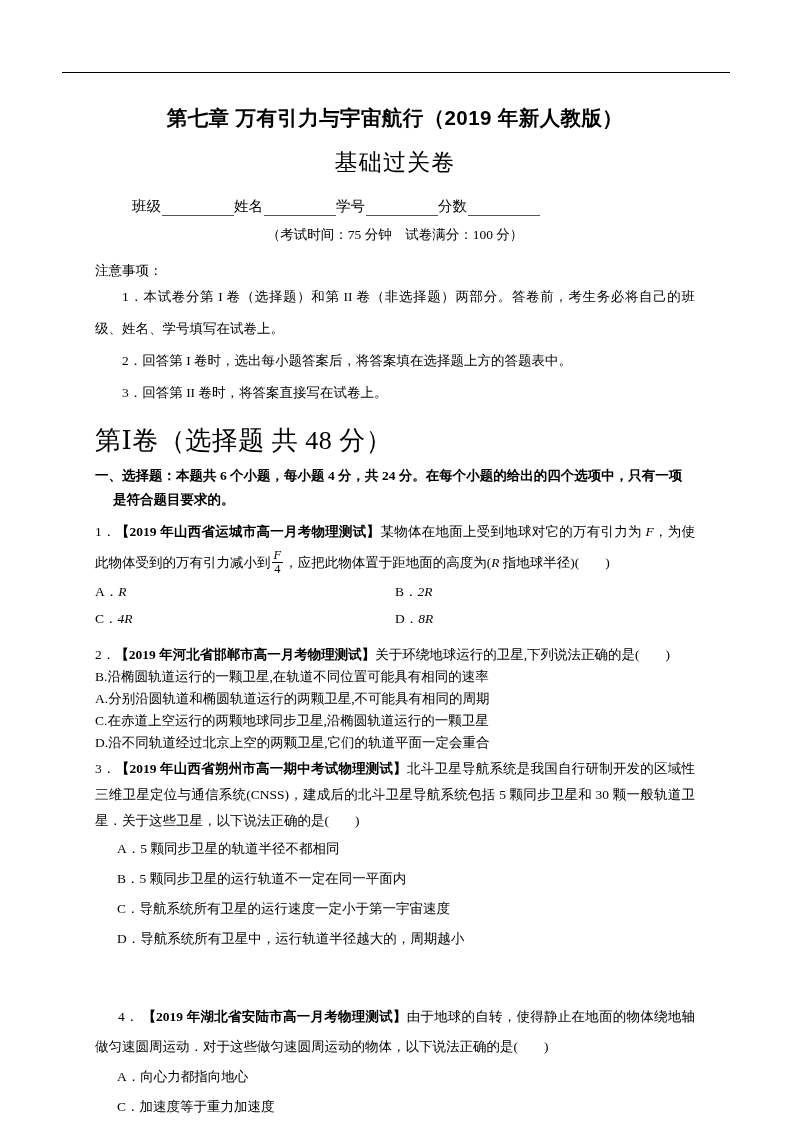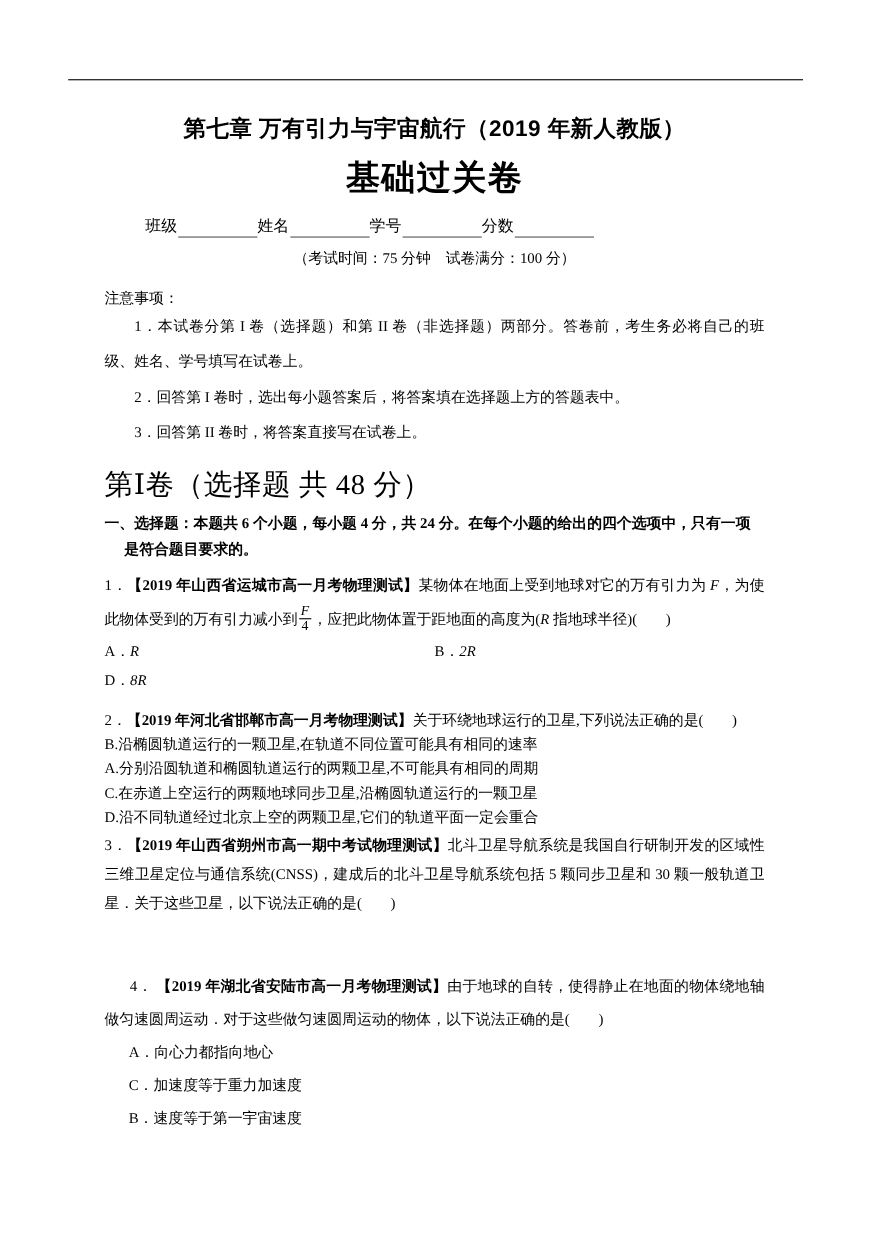--- a/index.html
+++ b/index.html
@@ -47,22 +47,22 @@
     text-align: center;
     font-size: 20.5px;
     font-weight: 700;
     letter-spacing: 0.4px;
     margin: 8px 0 0 0;
     line-height: 30px;
     font-family: "Liberation Sans", "DejaVu Sans", sans-serif;
   }
   .doc-subtitle {
     text-align: center;
-    font-size: 31px;
-    font-weight: 700;
+    font-size: 23px;
+    font-weight: 400;
     letter-spacing: 1.2px;
     margin: 14px 0 0 0;
     line-height: 30px;
     font-family: "Liberation Sans", "DejaVu Sans", sans-serif;
   }
 
   
   .info-row {
     display: flex;
     justify-content: flex-start;
@@ -221,36 +221,43 @@
     <div class="part-intro">
       <span>一、选择题：</span><span>本题共 6 个小题，每小题 4 分，共 24 分。在每个小题的给出的四个选项中，只有一项</span>
       <span class="cont">是符合题目要求的。</span>
     </div>
 
     <div class="q">
       <div class="q-stem"><span>1．</span><b>【2019 年山西省运城市高一月考物理测试】</b><span>某物体在地面上受到地球对它的万有引力为</span> <span class="ital">F</span><span>，为使此物体受到的万有引力减小到</span><span class="frac"><span class="num">F</span><span class="den">4</span></span><span>，应把此物体置于距地面的高度为(</span><span class="ital">R</span><span> 指地球半径)(</span><span class="gap"></span><span>)</span></div>
       <div class="opts-grid">
         <div class="opt"><span>A．</span><span class="ital">R</span></div>
         <div class="opt"><span>B．</span><span class="ital">2R</span></div>
+        <div class="opt"><span>C．</span><span class="ital">4R</span></div>
         <div class="opt"><span>D．</span><span class="ital">8R</span></div>
       </div>
     </div>
 
     <div class="q" style="margin-top:12px;">
       <div class="q-stem tight"><span>2．</span><b>【2019 年河北省邯郸市高一月考物理测试】</b><span>关于环绕地球运行的卫星,下列说法正确的是(</span><span class="gap"></span><span>)</span></div>
       <div class="opts-list">
         <div class="opt"><span>B.</span><span>沿椭圆轨道运行的一颗卫星,在轨道不同位置可能具有相同的速率</span></div>
         <div class="opt"><span>A.</span><span>分别沿圆轨道和椭圆轨道运行的两颗卫星,不可能具有相同的周期</span></div>
         <div class="opt"><span>C.</span><span>在赤道上空运行的两颗地球同步卫星,沿椭圆轨道运行的一颗卫星</span></div>
         <div class="opt"><span>D.</span><span>沿不同轨道经过北京上空的两颗卫星,它们的轨道平面一定会重合</span></div>
       </div>
     </div>
 
     <div class="q" style="margin-top:2px;">
       <div class="q-stem" style="line-height:26px;"><span>3．</span><b>【2019 年山西省朔州市高一期中考试物理测试】</b><span>北斗卫星导航系统是我国自行研制开发的区域性三维卫星定位与通信系统(CNSS)，建成后的北斗卫星导航系统包括 5 颗同步卫星和 30 颗一般轨道卫星．关于这些卫星，以下说法正确的是(</span><span class="gap"></span><span>)</span></div>
+      <div class="opts-list loose">
+        <div class="opt"><span>A．</span><span>5 颗同步卫星的轨道半径不都相同</span></div>
+        <div class="opt"><span>B．</span><span>5 颗同步卫星的运行轨道不一定在同一平面内</span></div>
+        <div class="opt"><span>C．</span><span>导航系统所有卫星的运行速度一定小于第一宇宙速度</span></div>
+        <div class="opt"><span>D．</span><span>导航系统所有卫星中，运行轨道半径越大的，周期越小</span></div>
+      </div>
     </div>
 
     <div class="q" style="margin-top:6px;">
       <div class="q-stem q-indent" style="line-height:30px;"><span>4．</span> <b>【2019 年湖北省安陆市高一月考物理测试】</b><span>由于地球的自转，使得静止在地面的物体绕地轴做匀速圆周运动．对于这些做匀速圆周运动的物体，以下说法正确的是(</span><span class="gap"></span><span>)</span></div>
       <div class="opts-list loose">
         <div class="opt"><span>A．</span><span>向心力都指向地心</span></div>
         <div class="opt"><span>C．</span><span>加速度等于重力加速度</span></div>
         <div class="opt"><span>B．</span><span>速度等于第一宇宙速度</span></div>
       </div>
     </div>

